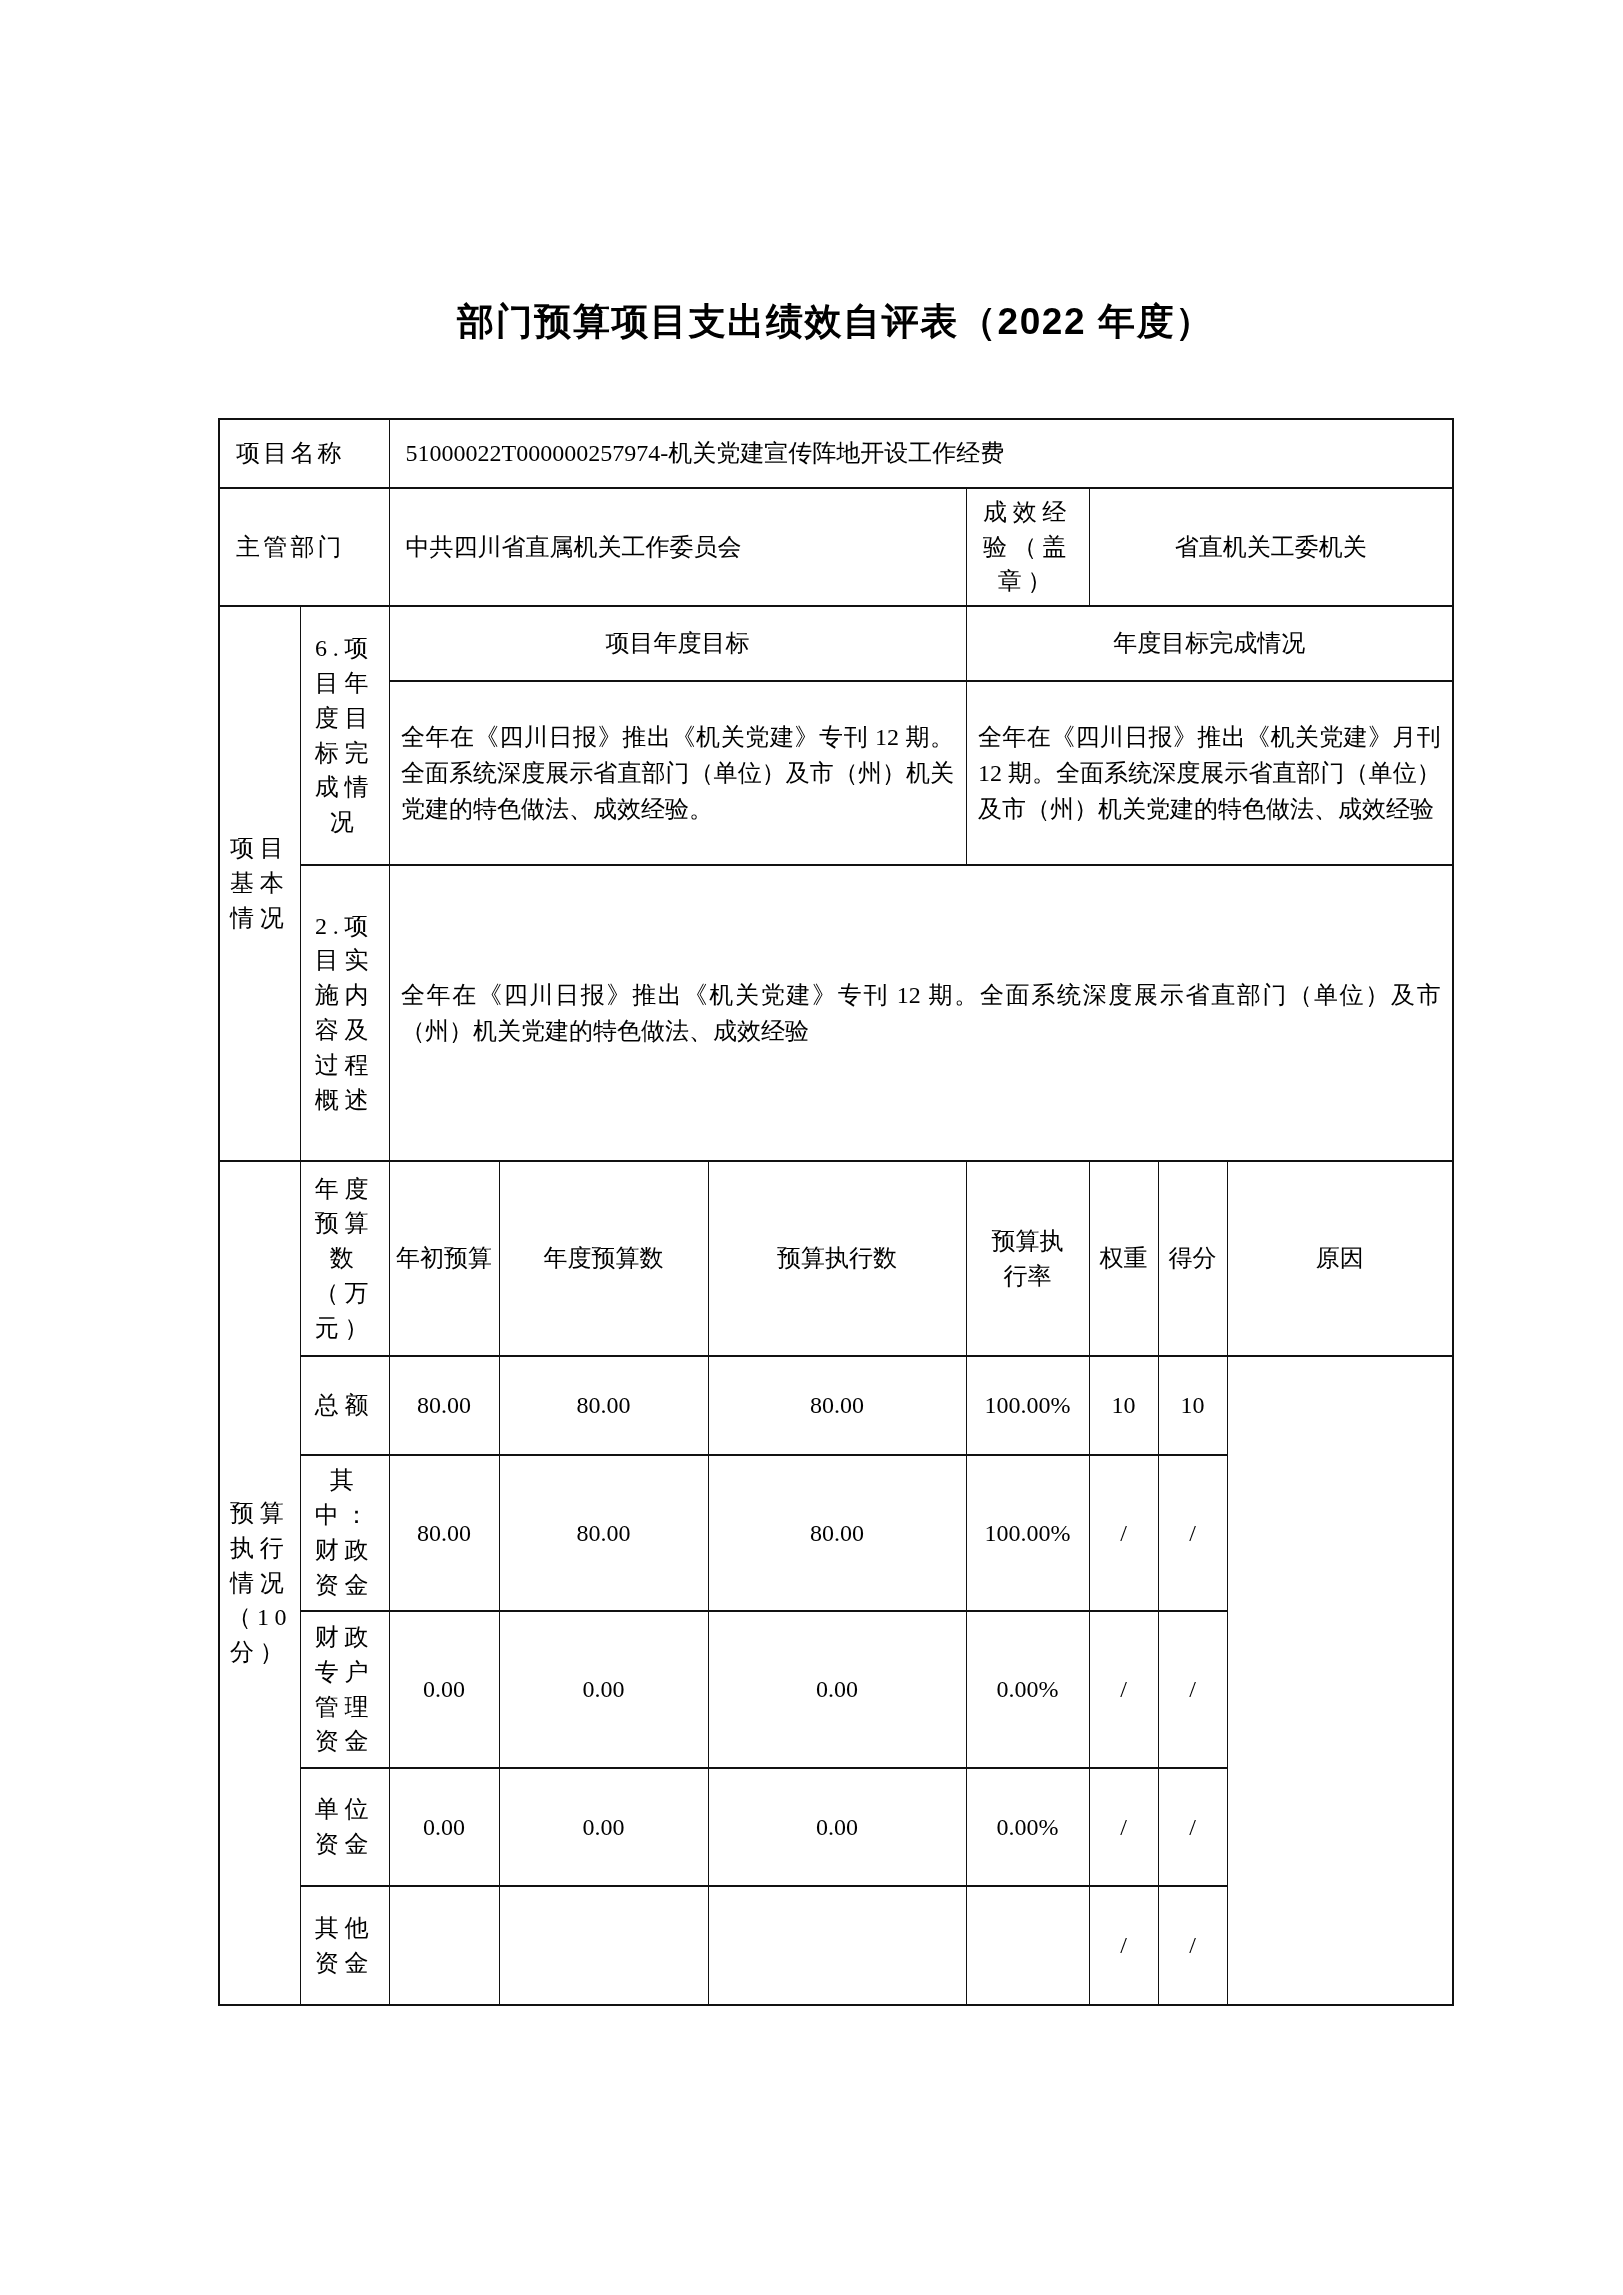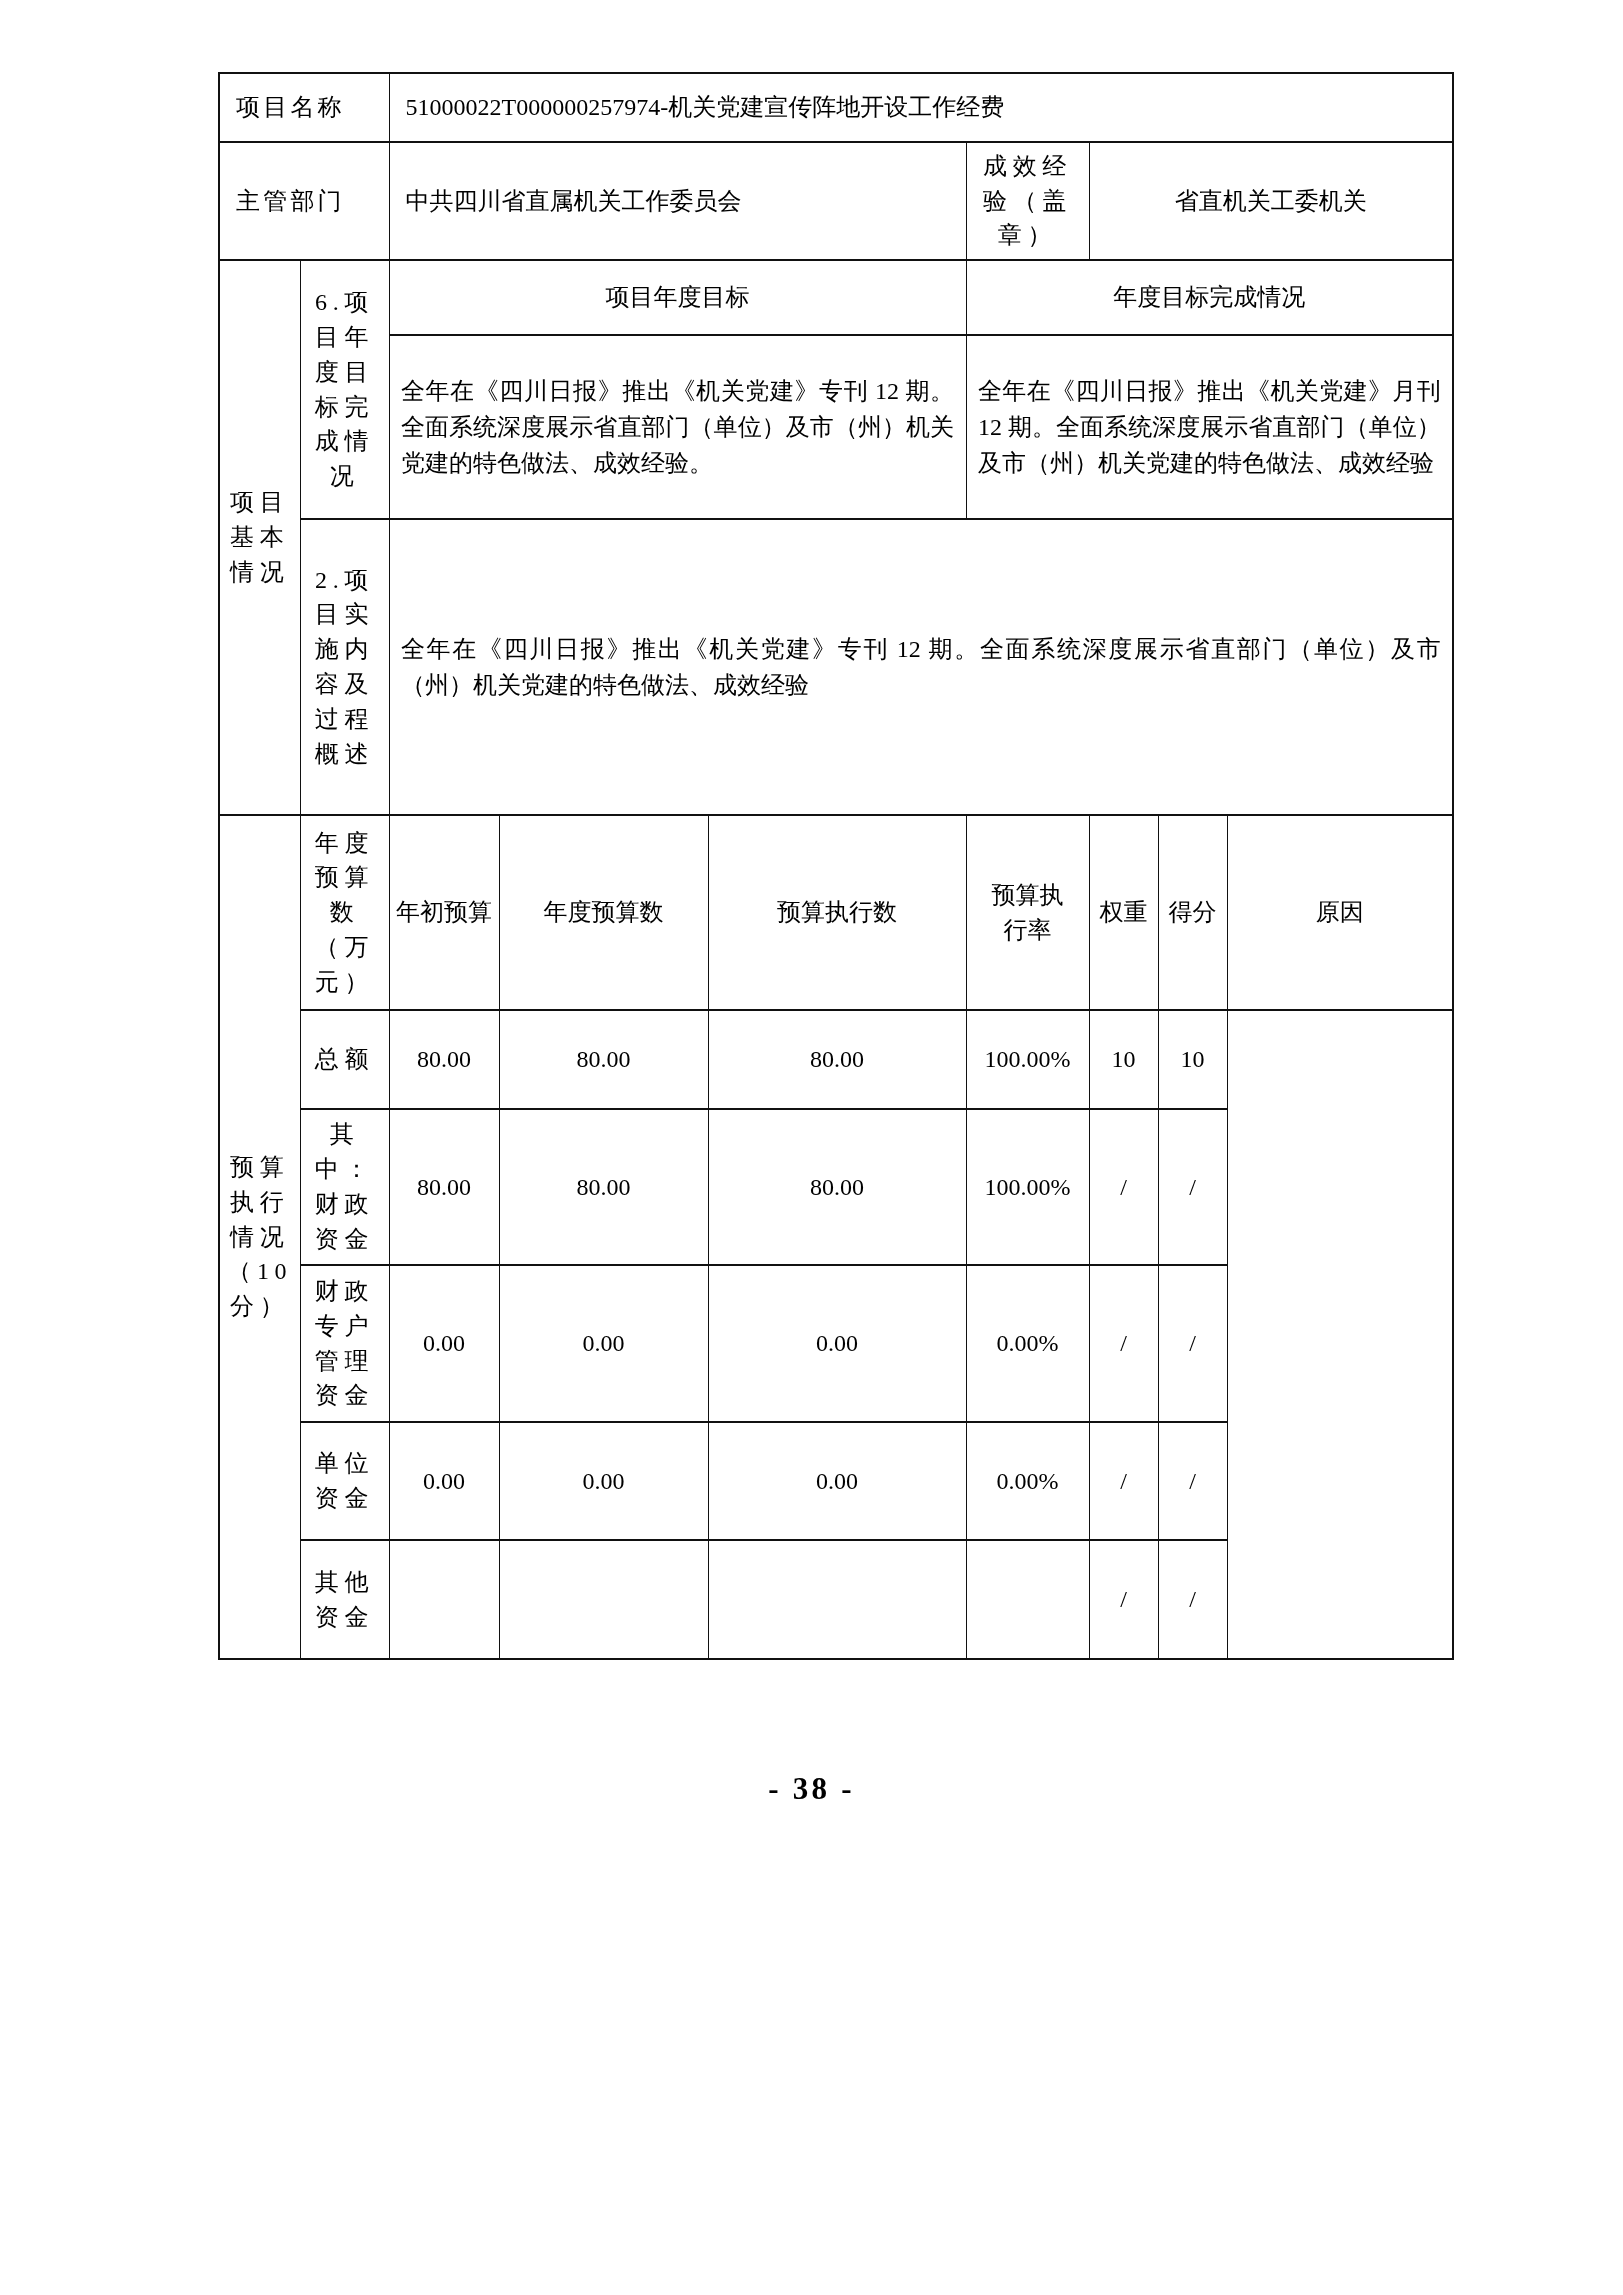--- a/index.html
+++ b/index.html
@@ -33,20 +33,21 @@
   .pagenum {
     margin-top:111px; width:1623px; text-align:center;
     font-size:31px; font-weight:bold; letter-spacing:3.2px;
   }
 </style>
 </head>
 <body>
 
 <div class="page">
 
+  <h1 class="title">部门预算项目支出绩效自评表（2022 年度）</h1>
 
   <table class="selfeval">
     <colgroup>
       <col style="width:81px">
         <col style="width:89px">
         <col style="width:110px">
       <col style="width:209px">
         <col style="width:258px">
         <col style="width:123px">
       <col style="width:69px">
@@ -142,16 +143,15 @@
       <td></td>
       <td></td>
       <td></td>
       <td></td>
       <td>/</td>
       <td>/</td>
     </tr>
   </tbody>
     </table>
 
-  <div class="pagenum">- 38 -</div>
 
 </div>
 
 
 </body></html>

